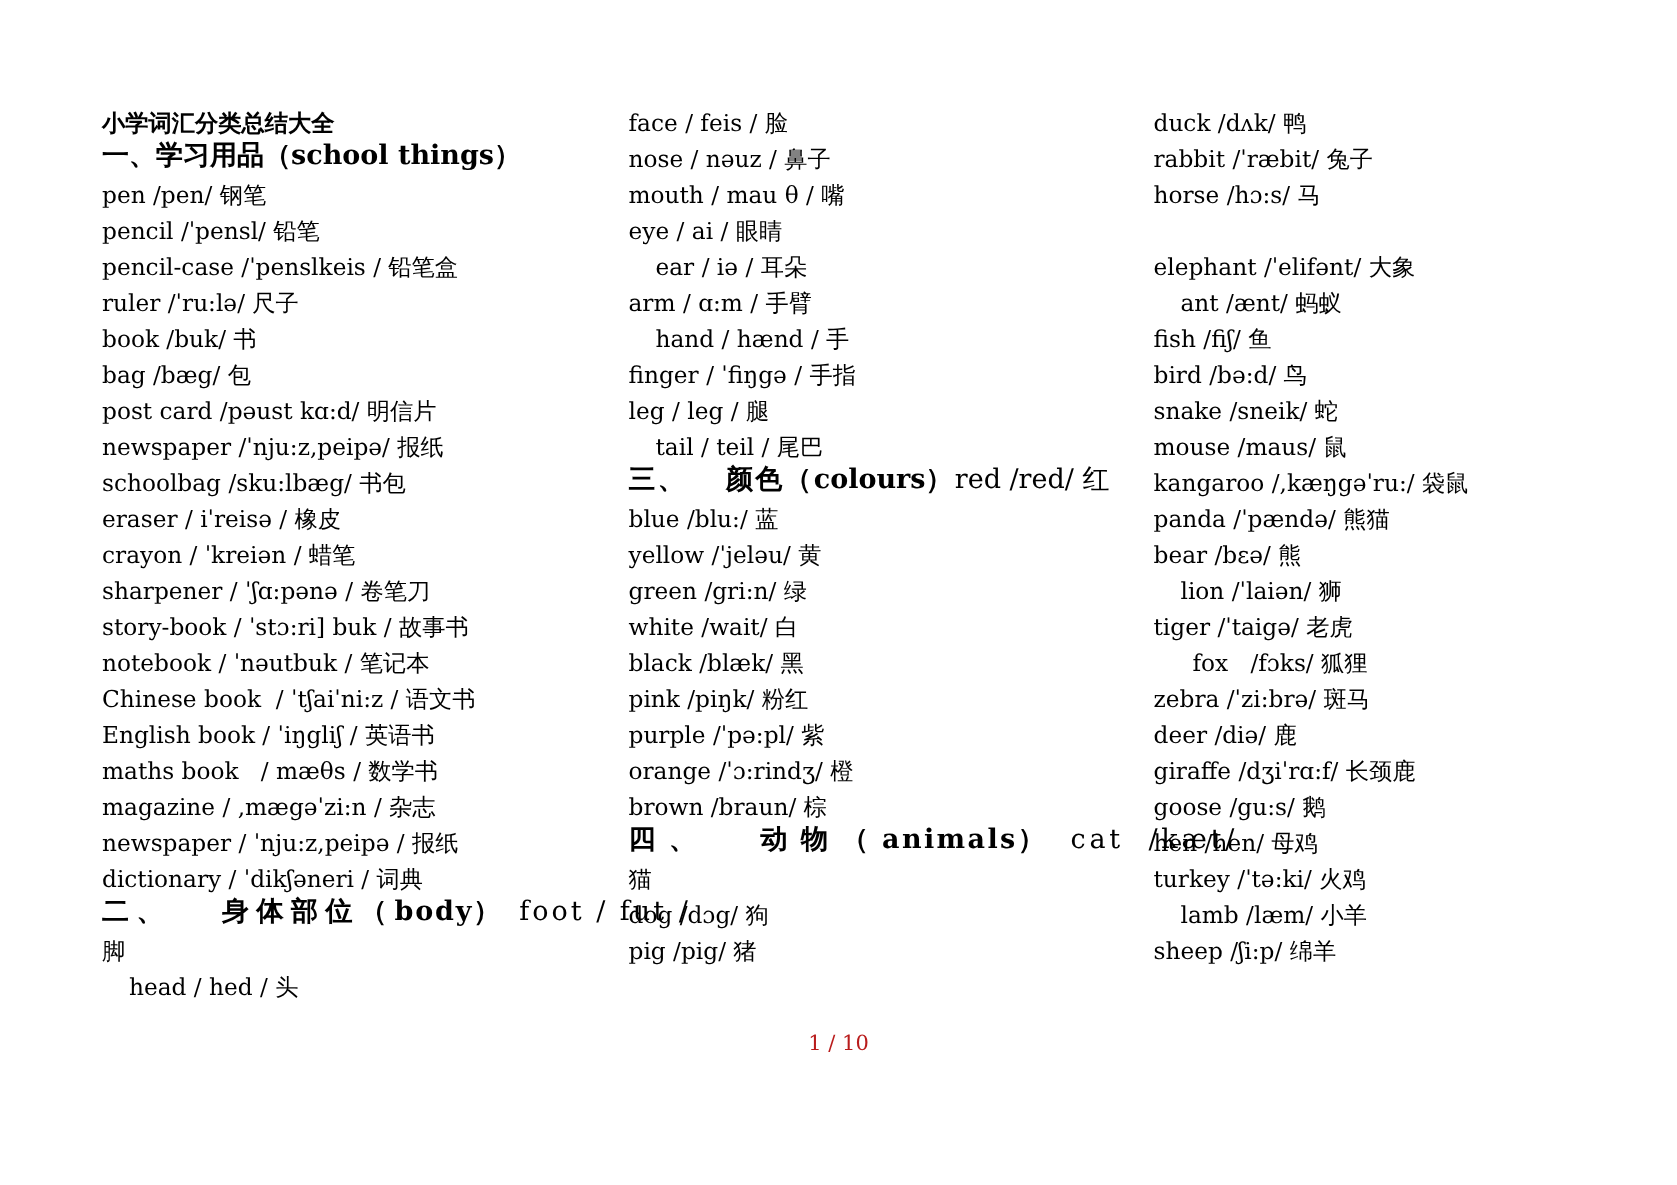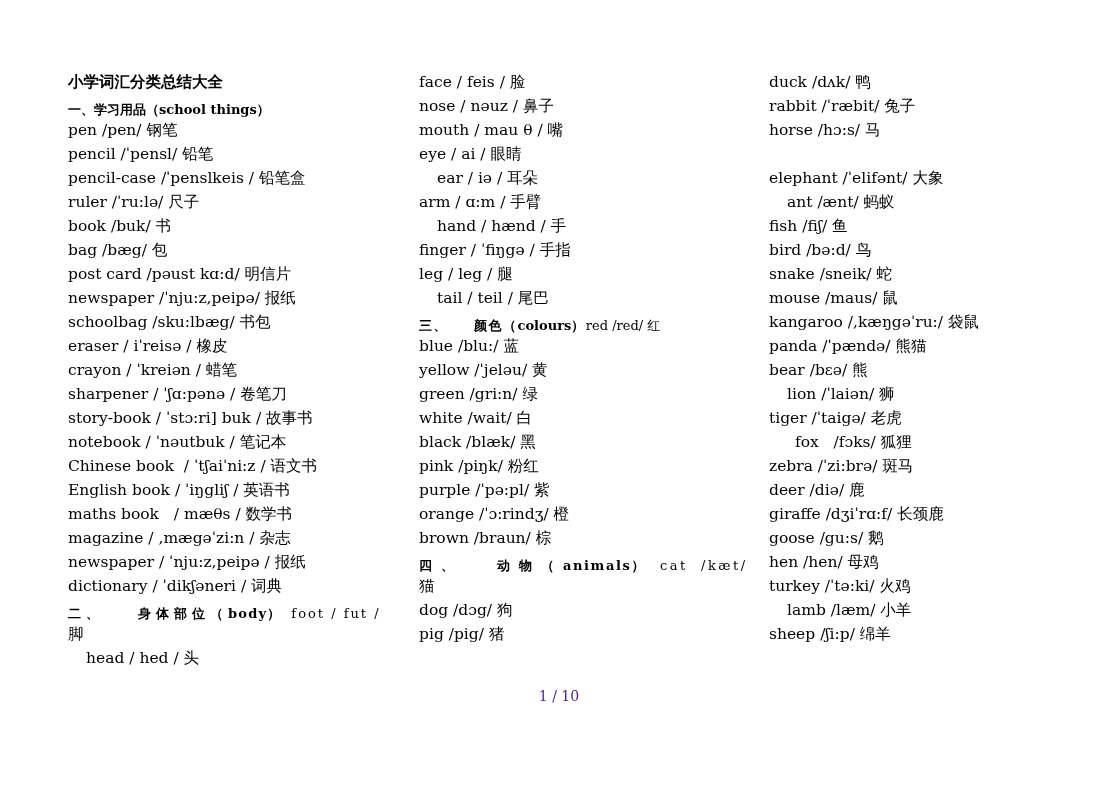--- a/index.html
+++ b/index.html
@@ -58,22 +58,22 @@
   .doc-title {
     height: 24px;
     line-height: 24px;
     font-size: 15.5px;
     font-weight: bold;
     font-family: "DejaVu Sans", "Liberation Sans", sans-serif;
     white-space: pre;
   }
   .sec-head {
     height: 24px;
-    line-height: 32px;
-    font-size: 13px;
+    line-height: 20px;
+    font-size: 18px;
     white-space: pre;
     font-family: "DejaVu Serif", "Liberation Serif", serif;
   }
   .sec-head .hz {
     font-weight: bold;
     font-family: "DejaVu Sans", "Liberation Sans", sans-serif;
   }
   .sec-head .en-bold {
     font-weight: bold;
     font-family: "DejaVu Serif", "Liberation Serif", serif;
@@ -96,21 +96,21 @@
   .gap-md { display: inline-block; width: 26px; }
 
   .footer {
     position: absolute;
     left: 0;
     top: 688px;
     width: 1118px;
     text-align: center;
     font-size: 14px;
     font-family: "DejaVu Serif", "Liberation Serif", serif;
-    color: #4c1d95;
+    color: #b91c1c;
   }
 </style>
 </head>
 <body>
 
 <div class="page">
   <div class="columns">
     <div class="col col-1">
         <div class="doc-title">小学词汇分类总结大全</div>
         <div class="sec-head"><span class="hz">一、学习用品（</span><span class="en-bold">school things</span><span class="hz">）</span></div>

